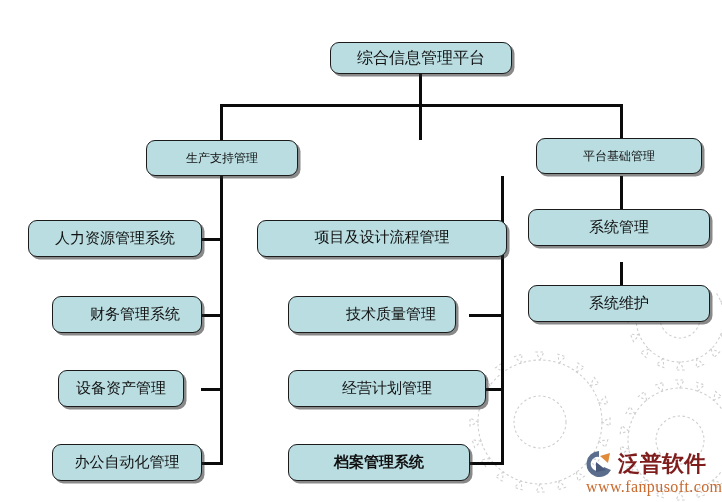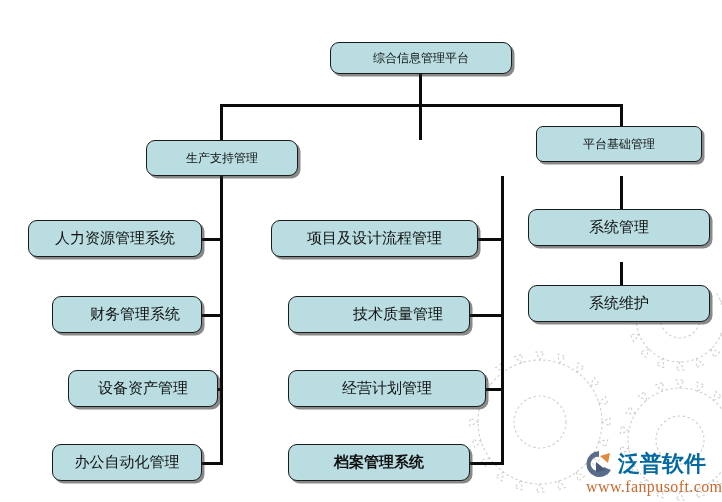--- a/index.html
+++ b/index.html
@@ -42,21 +42,21 @@
     display: flex;
     align-items: center;
     gap: 4px;
     height: 30px;
   }
   #logo .mark { width: 30px; height: 28px; flex: 0 0 30px; }
   #logo .brand {
     font-family: "DejaVu Sans", "Liberation Sans", sans-serif;
     font-size: 22px;
     font-weight: bold;
-    color: #0369a1;
+    color: #7f1d1d;
     letter-spacing: 0px;
     line-height: 28px;
     white-space: nowrap;
   }
   #logo .url {
     font-family: "Liberation Serif", "DejaVu Serif", serif;
     font-size: 16px;
     color: #c96a2e;
     letter-spacing: 0.4px;
     margin-top: -1px;
@@ -79,21 +79,21 @@
     border-radius: 9px;
     display: flex;
     align-items: center;
     justify-content: center;
     color: #111111;
     box-shadow: 2.5px 2.5px 0 rgba(40,40,40,0.55);
     text-align: center;
     line-height: 1;
     white-space: nowrap;
   }
-  .node.root     { font-size: 12px; }
+  .node.root     { font-size: 16px; }
   .node.level2   { font-size: 12px; }
   .node.leaf     { font-size: 15px; }
 </style>
 </head>
 <body>
 
 <div id="canvas">
 
   <div id="watermark">
     <svg viewBox="0 0 260 210" xmlns="http://www.w3.org/2000/svg">
@@ -204,41 +204,41 @@
 
   <div class="node root" style="left:330px; top:42px; width:182px; height:32px;">
     <span>综合信息管理平台</span>
   </div>
 
   <div class="node level2" style="left:146px; top:140px; width:152px; height:36px;">
     <span>生产支持管理</span>
   </div>
 
 
-  <div class="node level2" style="left:536px; top:126px; width:166px; height:36px;border-radius:7px;">
+  <div class="node level2" style="left:536px; top:138px; width:166px; height:36px;">
     <span>平台基础管理</span>
   </div>
 
   <div class="node leaf" style="left:28px; top:220px; width:174px; height:37px;">
     <span>人力资源管理系统</span>
   </div>
   <div class="node leaf" style="left:52px; top:296px; width:150px; height:37px;padding-left:16px;">
     <span>财务管理系统</span>
   </div>
-  <div class="node leaf" style="left:68px; top:370px; width:150px; height:37px;">
+  <div class="node leaf" style="left:58px; top:370px; width:126px; height:37px;">
     <span>设备资产管理</span>
   </div>
   <div class="node leaf" style="left:52px; top:444px; width:150px; height:37px;">
     <span>办公自动化管理</span>
   </div>
 
-  <div class="node leaf" style="left:271px; top:220px; width:207px; height:37px;">
+  <div class="node leaf" style="left:257px; top:220px; width:250px; height:37px;font-family:Liberation Mono, monospace;">
     <span>项目及设计流程管理</span>
   </div>
-  <div class="node leaf" style="left:288px; top:296px; width:182px; height:37px;padding-left:38px;">
+  <div class="node leaf" style="left:288px; top:296px; width:168px; height:37px;padding-left:38px;">
     <span>技术质量管理</span>
   </div>
   <div class="node leaf" style="left:288px; top:370px; width:198px; height:37px;">
     <span>经营计划管理</span>
   </div>
   <div class="node leaf" style="left:288px; top:444px; width:182px; height:37px;font-weight:bold;">
     <span>档案管理系统</span>
   </div>
 
   <div class="node leaf" style="left:528px; top:209px; width:182px; height:37px;">

